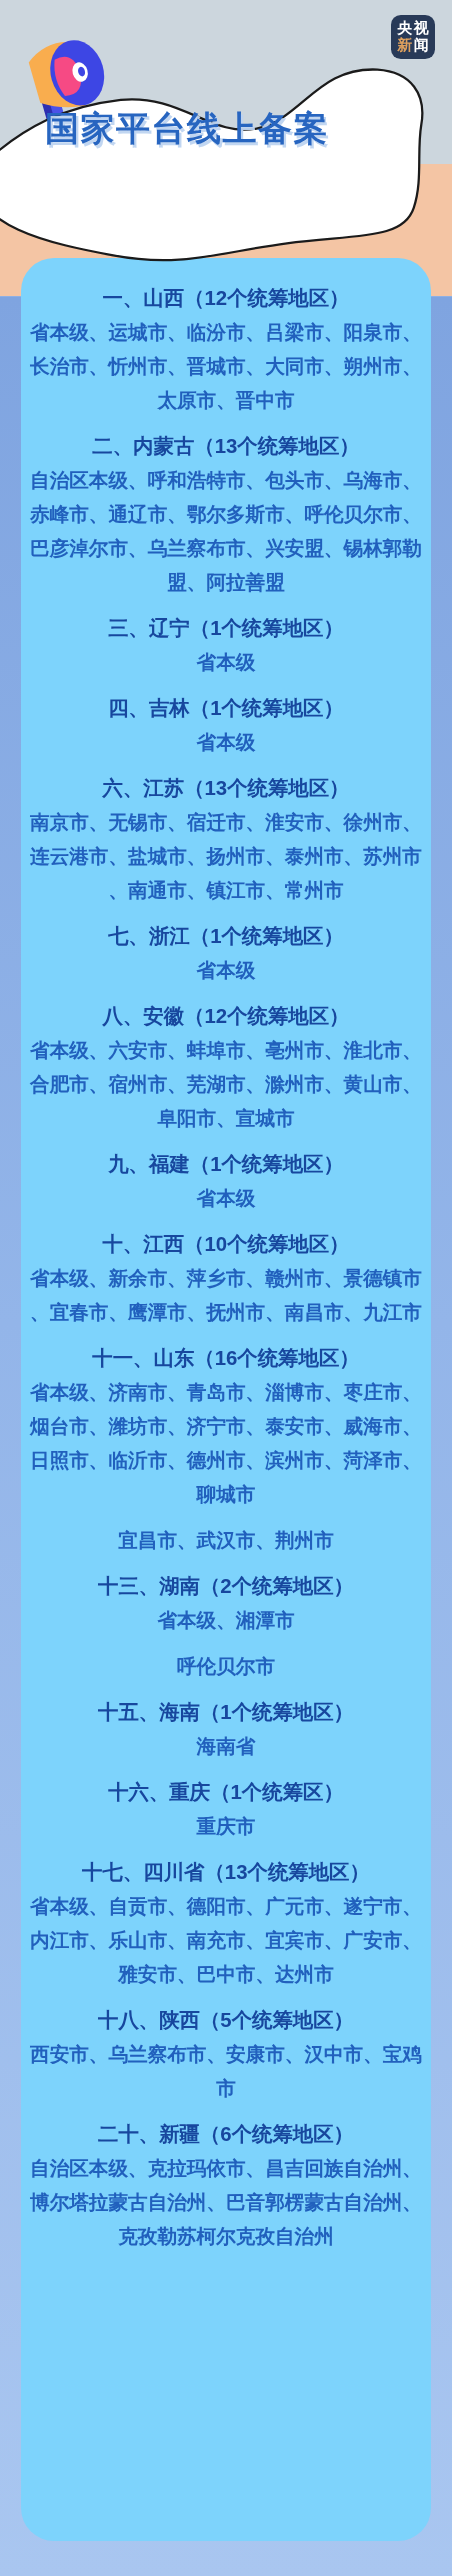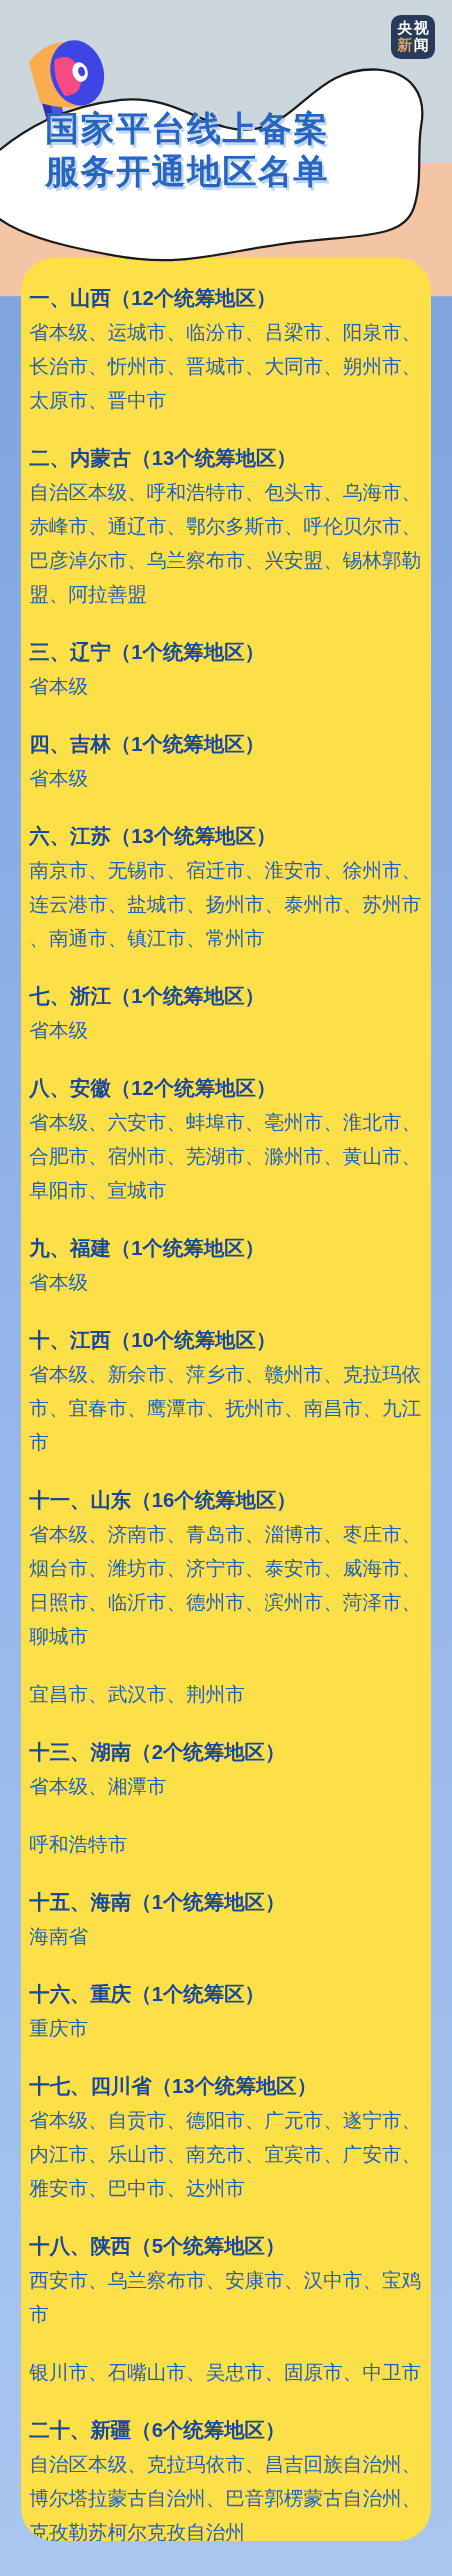--- a/index.html
+++ b/index.html
@@ -25,27 +25,27 @@
 
   
   .logo{position:absolute;right:18px;top:15px;width:44px;height:44px;background:#283A58;
         border-radius:9.8px;z-index:5;display:flex;flex-direction:column;align-items:center;
         justify-content:center;gap:0.8px;}
   .logo-row{display:flex;gap:1.5px;line-height:16.6px;}
   .logo-row span{color:#FFFFFF;font-size:15px;font-weight:900;}
   .logo-row span.accent{color:#DFA15E;}
 
   
-  .card{position:absolute;left:21px;top:258px;width:410px;height:2283px;background:#fde047;
-        border-radius:33px;box-sizing:border-box;padding:22.6px 8.3px 0 8.3px;overflow:hidden;z-index:2;}
+  .card{position:absolute;left:21px;top:258px;width:410px;height:2283px;background:#7dd3fc;
+        border-radius:33px;box-sizing:border-box;padding:22.6px 8.3px 0 8.3px;overflow:hidden;z-index:2;text-align:center;}
   .section{margin:0;}
-  .section + .section{margin-top:24px;}
+  .section + .section{margin-top:12px;}
   .section h2{margin:0;font-size:20.4px;font-weight:900;color:#17479E;line-height:34px;}
   .section p{margin:0;font-size:19.6px;color:#2160BD;line-height:34px;
-             word-break:break-all;line-break:anywhere;}
+             word-break:break-all;line-break:anywhere;font-weight:bold;}
 </style>
 </head>
 <body>
 
 <div class="stage">
 
   <div class="bg-top"></div>
   <div class="bg-peach"></div>
   <div class="bg-blue"></div>
 
@@ -66,21 +66,20 @@
              C 30 95, 90 70, 160 62
              C 240 54, 280 112, 340 100
              C 400 88, 420 18, 500 22
              C 545 25, 565 55, 558 95
              C 552 130, 560 170, 548 205
              C 534 248, 470 240, 380 252
              C 290 264, 240 285, 150 268
              C 70 253, -45 230, -30 155 Z" fill="#FFFFFF" stroke="#1B1B1B" stroke-width="3"></path>
   </svg>
   <div class="banner-title banner-line1">国家平台线上备案</div>
-  <div class="banner-title banner-line2">服务开通地区名单</div>
 
   <div class="logo">
     <div class="logo-row">
       <span>央</span>
       <span>视</span>
     </div>
     <div class="logo-row">
       <span class="accent">新</span>
       <span>闻</span>
     </div>
@@ -115,54 +114,53 @@
         <div class="section">
           <h2>八、安徽（12个统筹地区）</h2>
           <p>省本级、六安市、蚌埠市、亳州市、淮北市、合肥市、宿州市、芜湖市、滁州市、黄山市、阜阳市、宣城市</p>
         </div>
         <div class="section">
           <h2>九、福建（1个统筹地区）</h2>
           <p>省本级</p>
         </div>
         <div class="section">
           <h2>十、江西（10个统筹地区）</h2>
-          <p>省本级、新余市、萍乡市、赣州市、克拉玛依市、宜春市、鹰潭市、抚州市、南昌市、九江市</p>
+          <p>省本级、新余市、萍乡市、赣州市、景德镇市、宜春市、鹰潭市、抚州市、南昌市、九江市</p>
         </div>
         <div class="section">
           <h2>十一、山东（16个统筹地区）</h2>
           <p>省本级、济南市、青岛市、淄博市、枣庄市、烟台市、潍坊市、济宁市、泰安市、威海市、日照市、临沂市、德州市、滨州市、菏泽市、聊城市</p>
         </div>
         <div class="section">
           <p>宜昌市、武汉市、荆州市</p>
         </div>
         <div class="section">
           <h2>十三、湖南（2个统筹地区）</h2>
           <p>省本级、湘潭市</p>
         </div>
         <div class="section">
-          <p>呼和浩特市</p>
+          <p>呼伦贝尔市</p>
         </div>
         <div class="section">
           <h2>十五、海南（1个统筹地区）</h2>
           <p>海南省</p>
         </div>
         <div class="section">
           <h2>十六、重庆（1个统筹区）</h2>
           <p>重庆市</p>
         </div>
         <div class="section">
           <h2>十七、四川省（13个统筹地区）</h2>
           <p>省本级、自贡市、德阳市、广元市、遂宁市、内江市、乐山市、南充市、宜宾市、广安市、雅安市、巴中市、达州市</p>
         </div>
         <div class="section">
           <h2>十八、陕西（5个统筹地区）</h2>
           <p>西安市、乌兰察布市、安康市、汉中市、宝鸡市</p>
         </div>
         <div class="section">
-          <p>银川市、石嘴山市、吴忠市、固原市、中卫市</p>
         </div>
         <div class="section">
           <h2>二十、新疆（6个统筹地区）</h2>
           <p>自治区本级、克拉玛依市、昌吉回族自治州、博尔塔拉蒙古自治州、巴音郭楞蒙古自治州、克孜勒苏柯尔克孜自治州</p>
         </div>
       </div>
   </div>
 
 </div>
 

